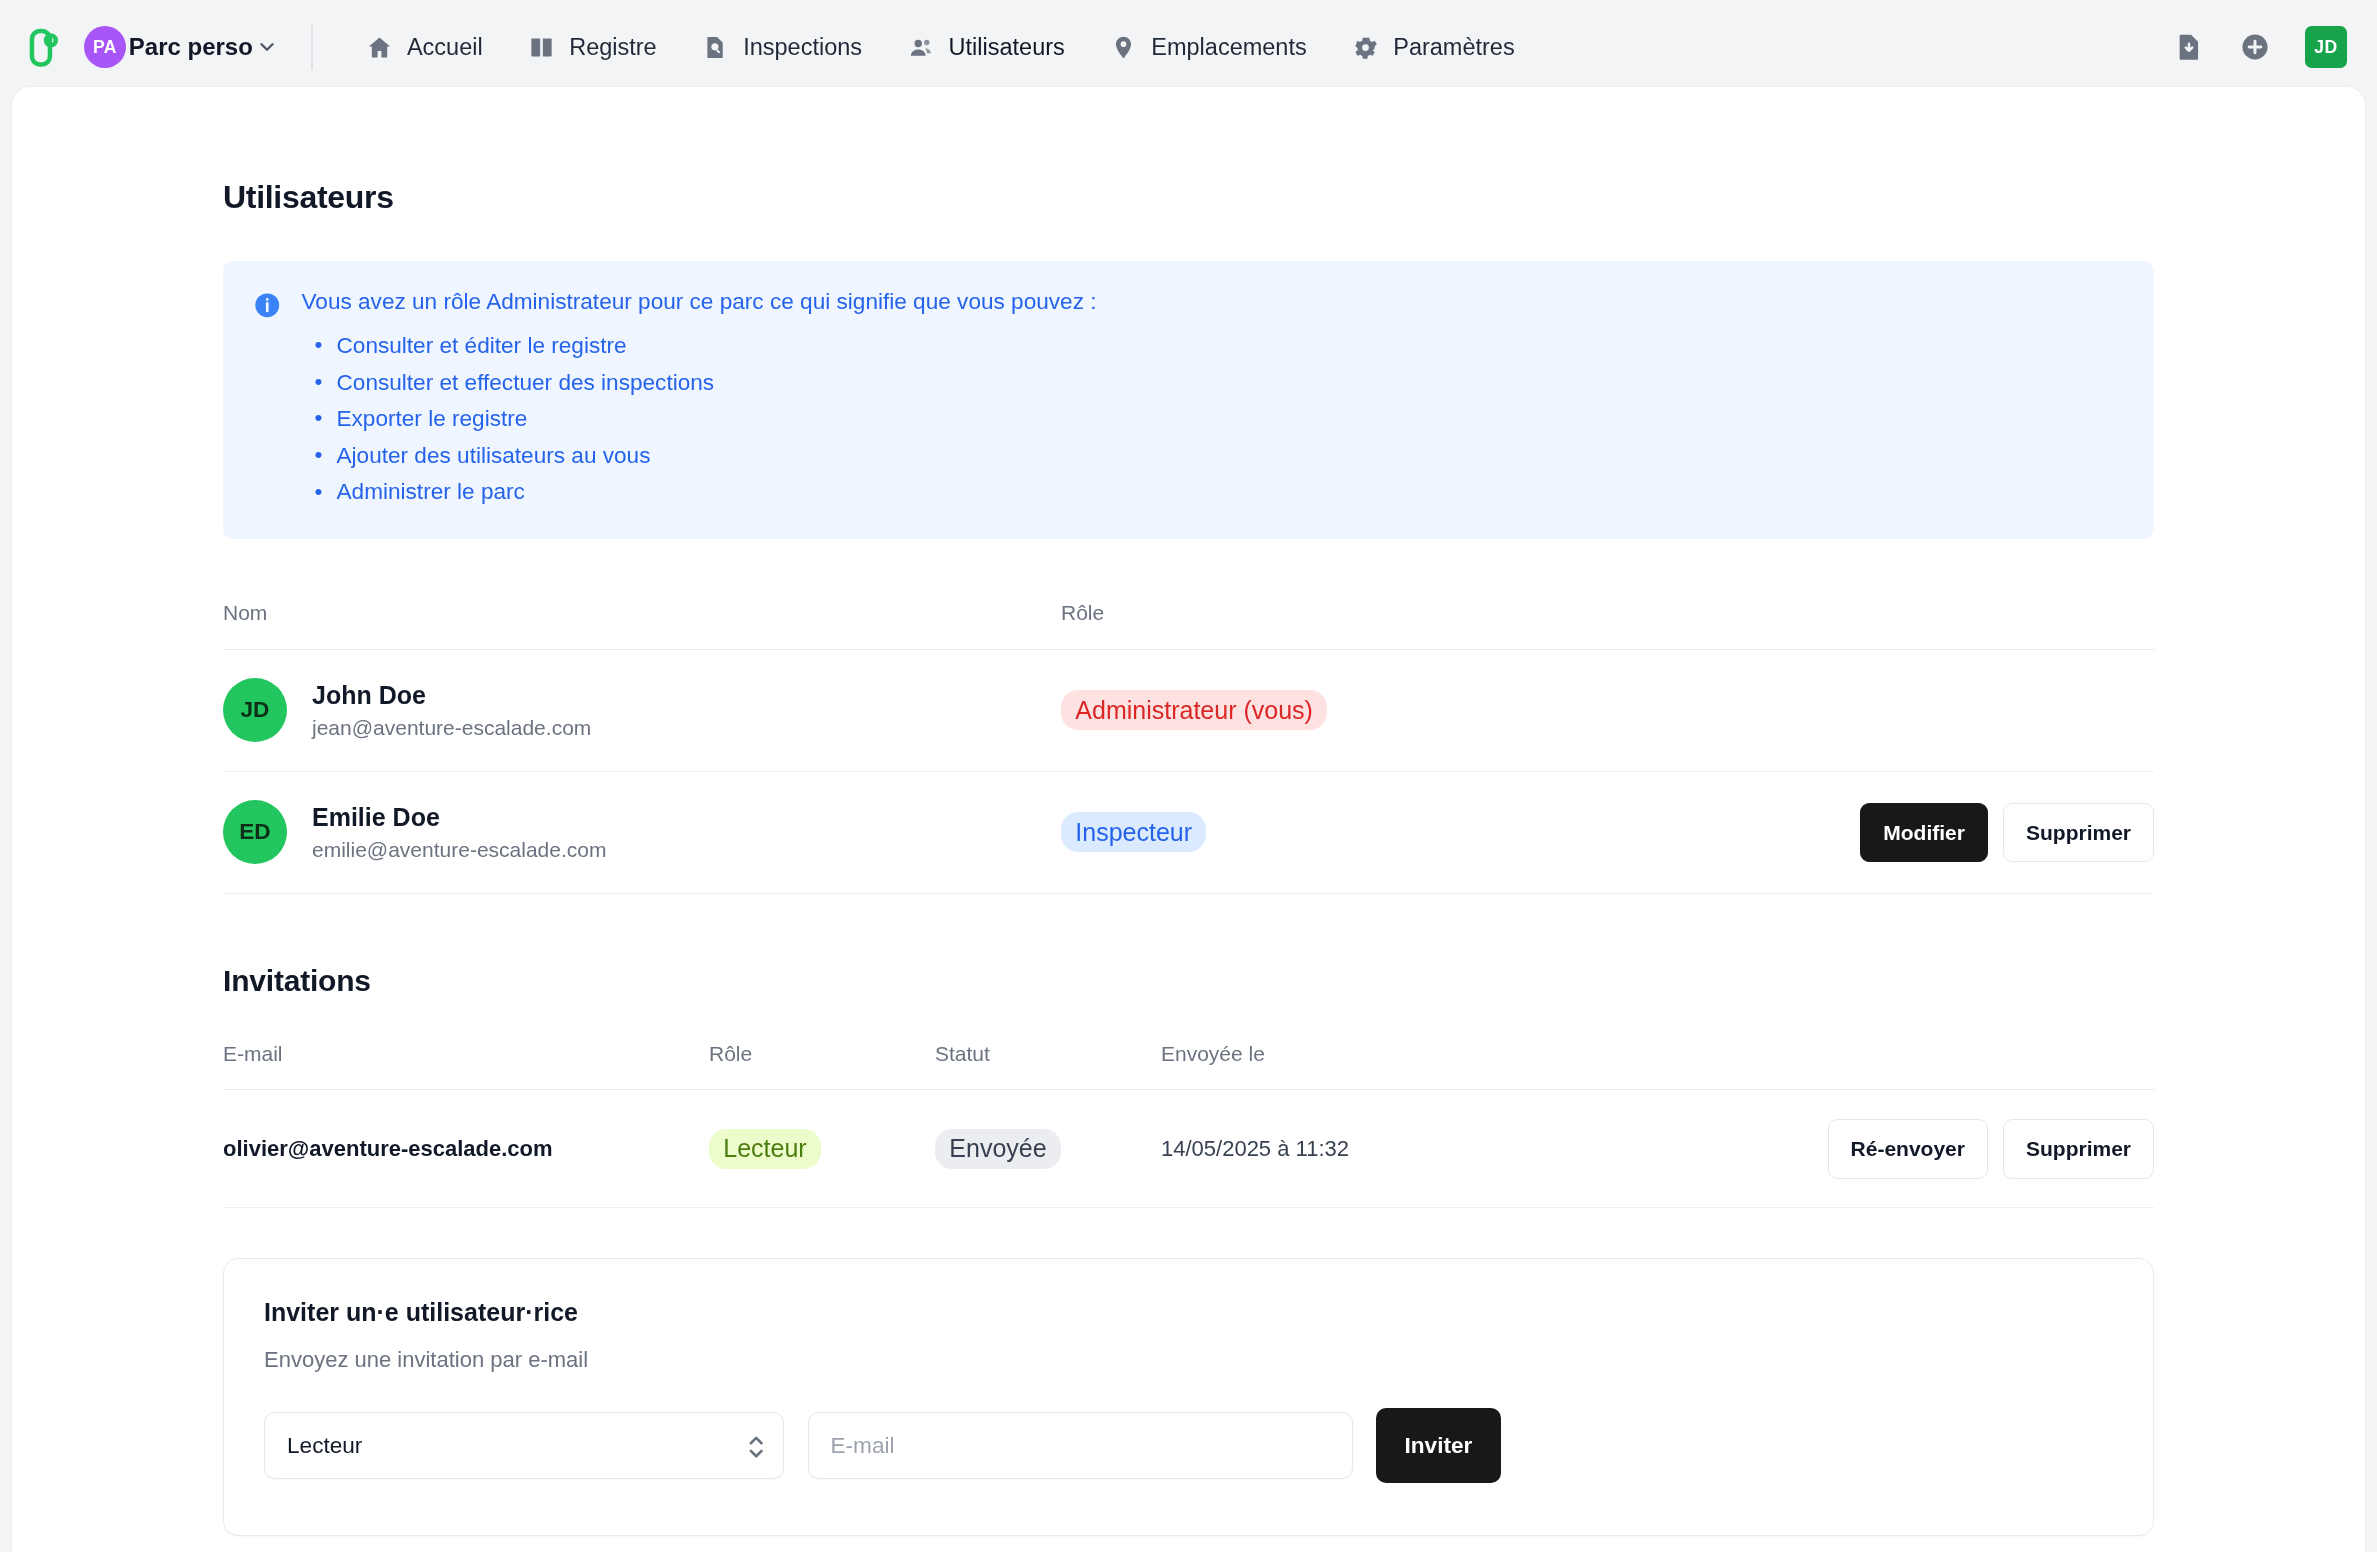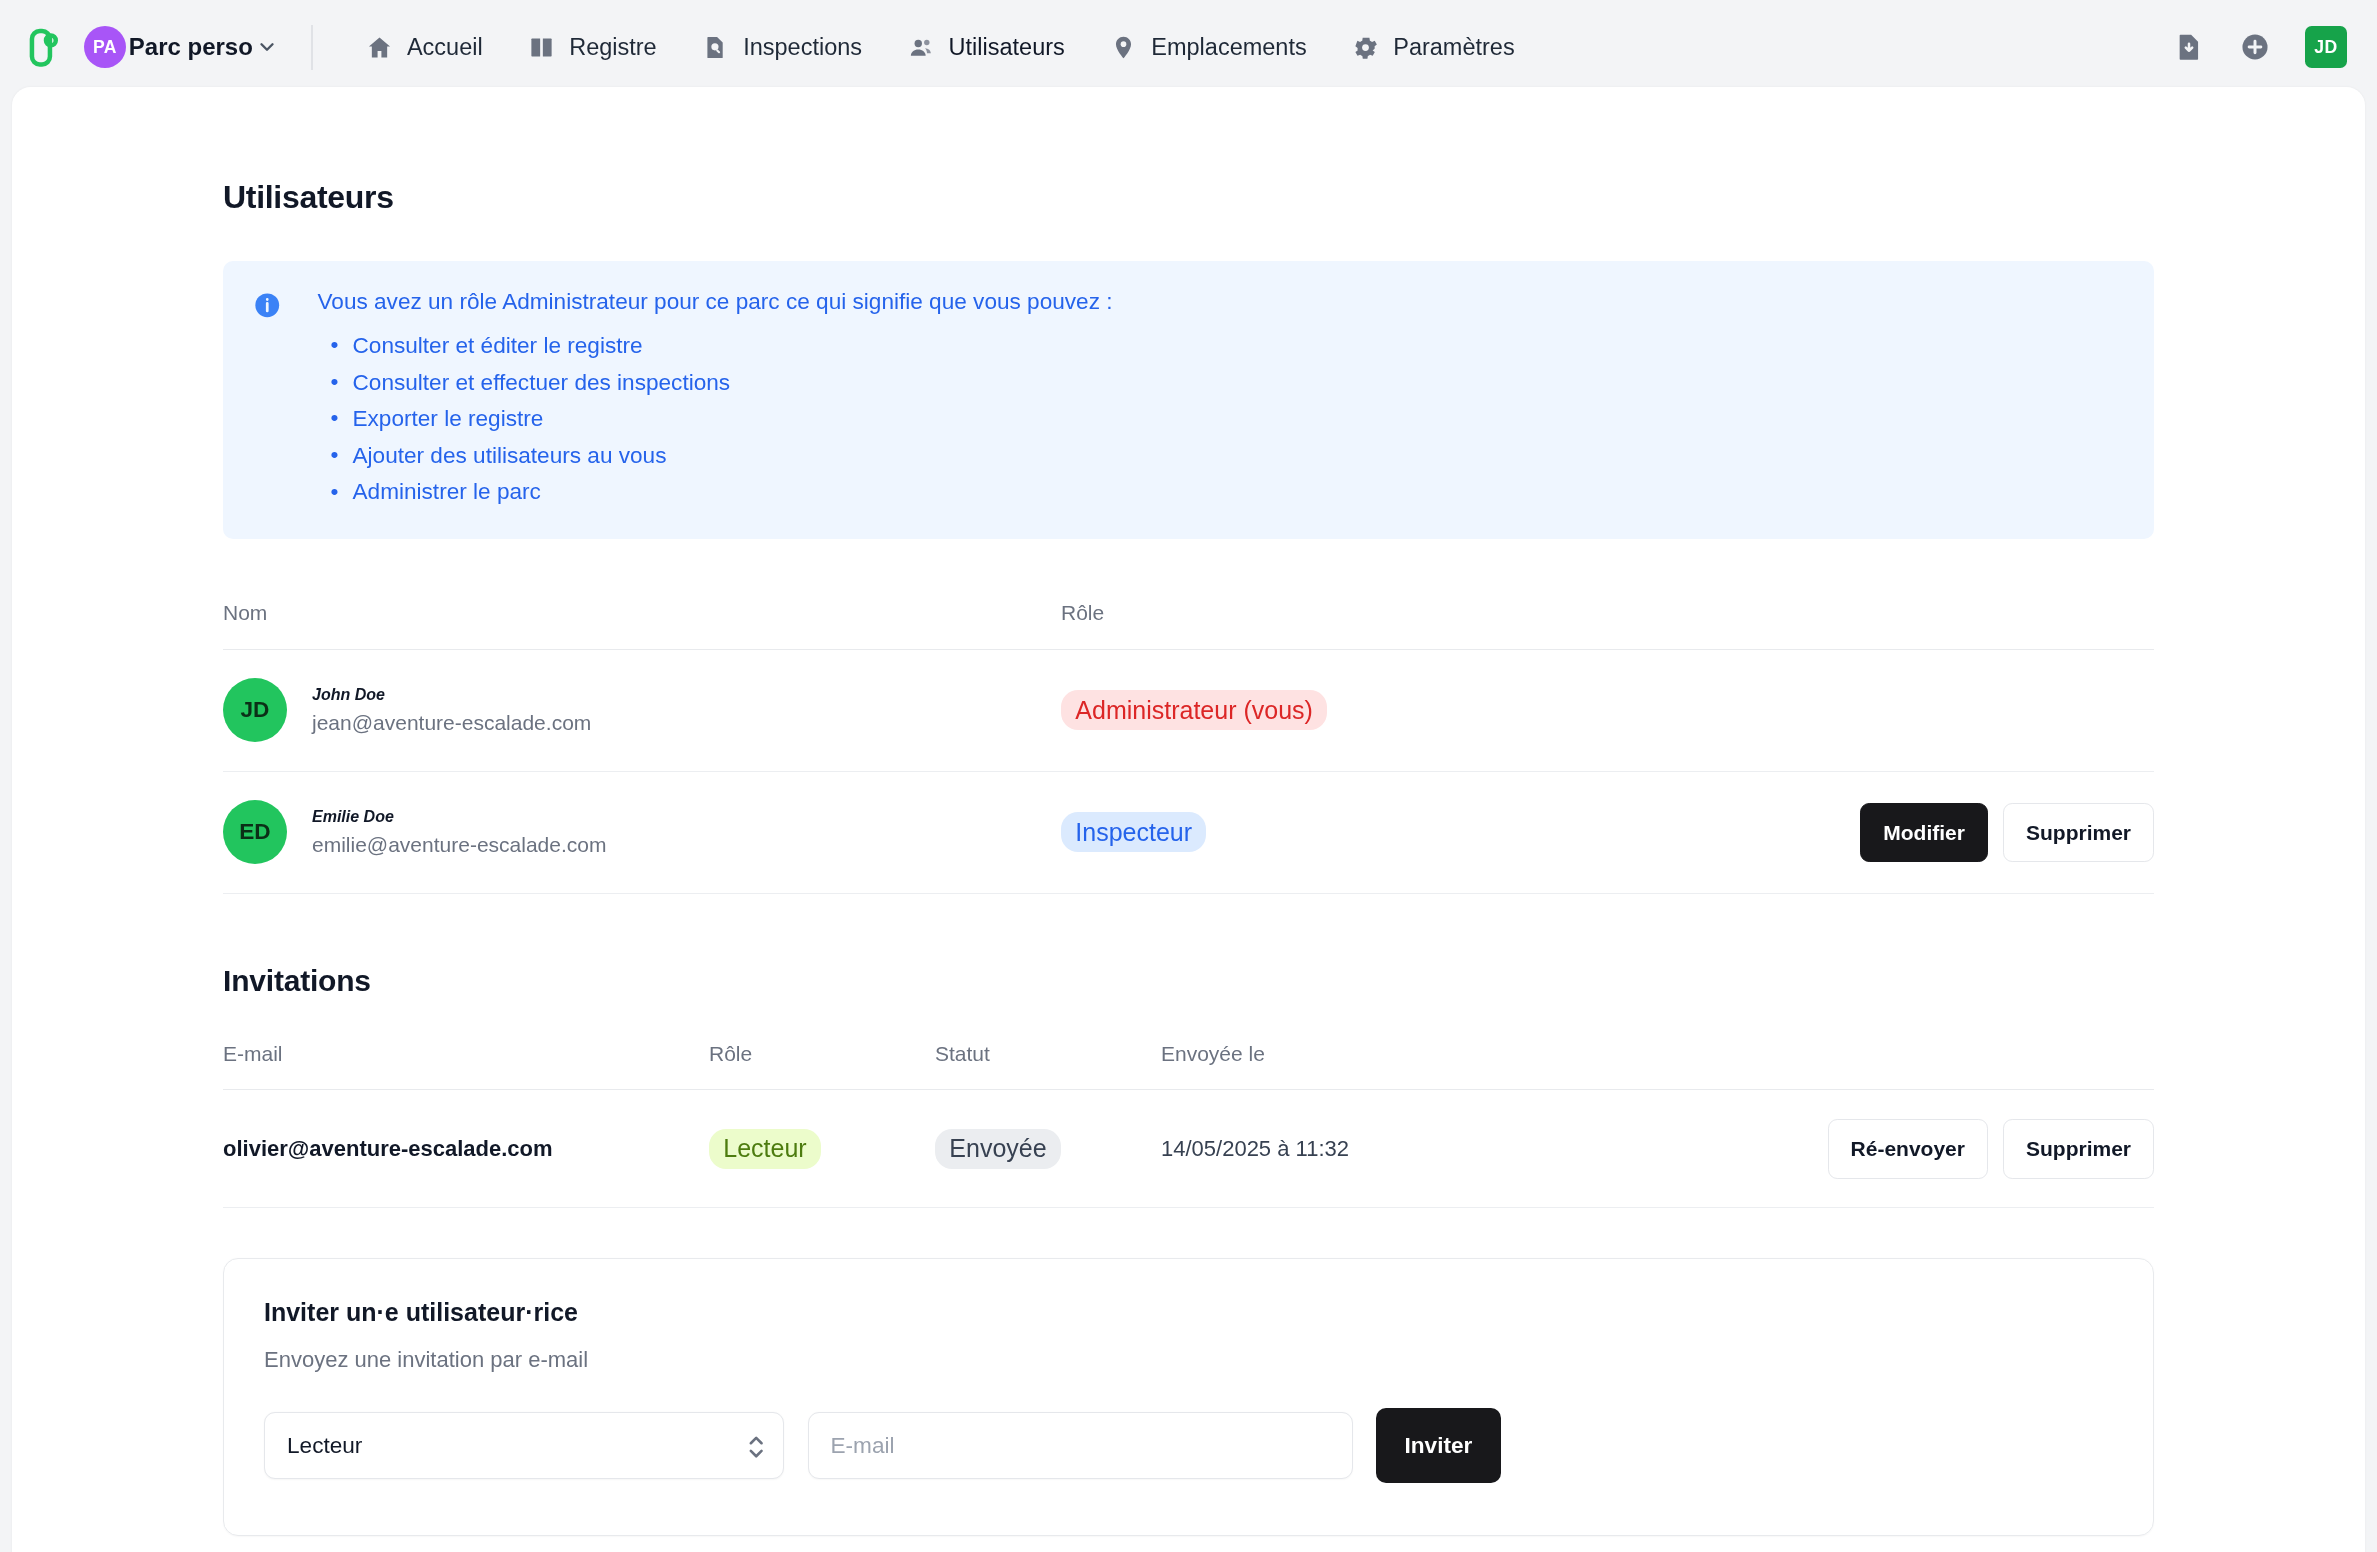--- a/index.html
+++ b/index.html
@@ -82,21 +82,21 @@
 
   h1.page-title {
     font-size: 32px; font-weight: 700; color: #111827;
     letter-spacing: -0.3px; margin-bottom: 45px;
   }
 
   
   .info-banner {
     background: #eff6ff; border-radius: 10px;
     padding: 27px 30px 28.5px 30px;
-    display: flex; gap: 36px; align-items: flex-start;
+    display: flex; gap: 20px; align-items: flex-start;
     margin-bottom: 62px;
   }
   .info-icon { width: 28.5px; height: 28.5px; flex: 0 0 28.5px; margin-top: 3.4px; }
   .info-body { color: #2563eb; }
   .info-lead { font-size: 22.6px; line-height: 1.25; margin-bottom: 11.7px; }
   .info-list { list-style: none; padding-left: 35px; }
   .info-list li {
     font-size: 22.6px; line-height: 1.62; position: relative;
   }
   .info-list li::before {
@@ -116,21 +116,21 @@
     vertical-align: middle;
   }
   table.data-table tr:last-child td { border-bottom: 1.7px solid #eceef1; }
 
   .user-cell { display: flex; align-items: center; gap: 25px; }
   .user-avatar-lg {
     width: 64px; height: 64px; border-radius: 50%; background: #22c55e;
     display: flex; align-items: center; justify-content: center;
     font-size: 22.6px; font-weight: 600; color: #0b2f17; flex: 0 0 64px;
   }
-  .user-name { font-size: 16px; font-weight: 700; color: #111827; margin-bottom: 6.7px; font-style: italic; }
+  .user-name { font-size: 25px; font-weight: 700; color: #111827; margin-bottom: 6.7px; }
   .user-email { font-size: 21px; color: #6b7280; }
 
   .badge {
     display: inline-block; border-radius: 17px;
     padding: 7.5px 14.3px; font-size: 25px; font-weight: 500; line-height: 1;
   }
   .badge-admin { background: #fee2e2; color: #dc2626; }
   .badge-inspector { background: #dbeafe; color: #2563eb; }
   .badge-reader { background: #ecfccb; color: #4d7c0f; }
   .badge-status { background: #ebedf0; color: #374151; font-weight: 400; }

